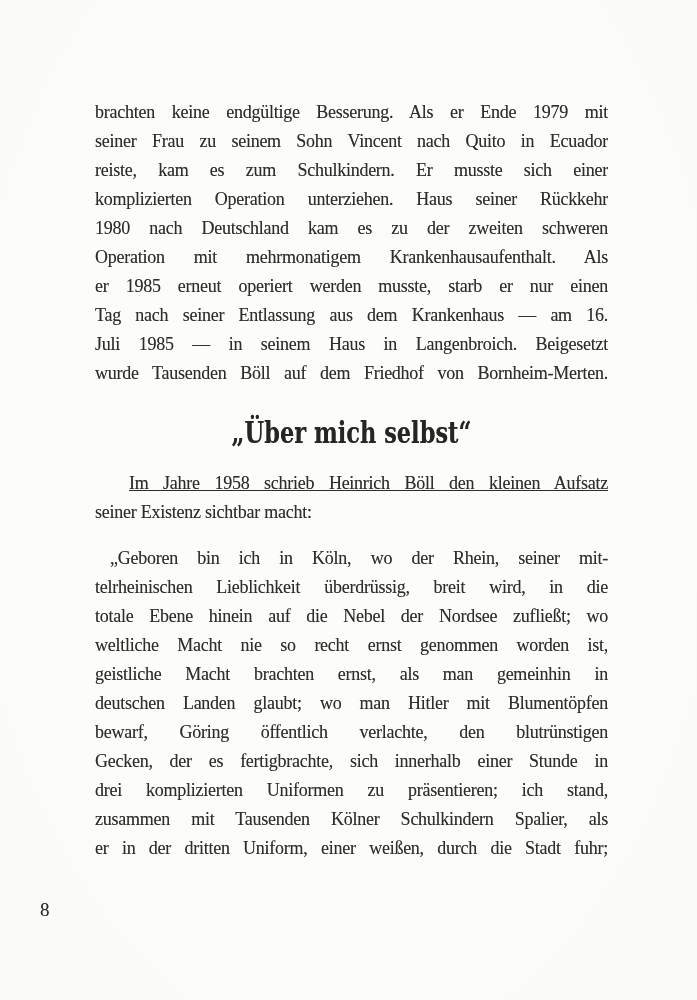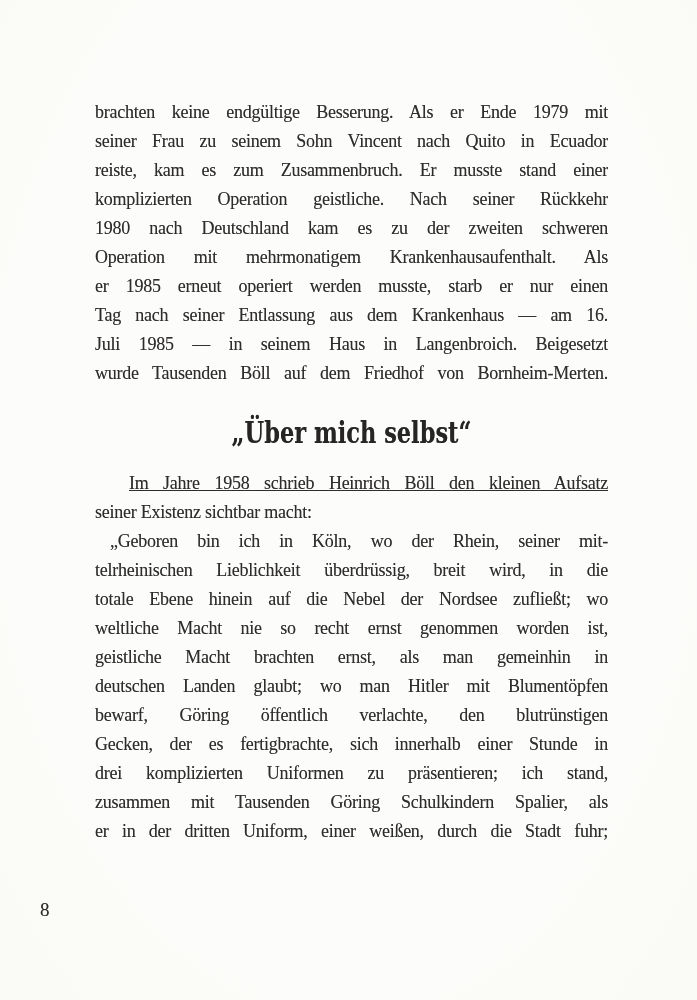--- a/index.html
+++ b/index.html
@@ -41,41 +41,41 @@
     font-family: "DejaVu Serif", serif;
     font-weight: bold;
     font-size: 30px;
     line-height: 38px;
     color: #262523;
     text-align: center;
     transform: scaleX(0.75);
     transform-origin: center;
     text-shadow: 0 0 0.6px rgba(38,37,35,0.5);
   }
-  .quote-para { }
+  .quote-para { margin-top: 17px; }
   .page-number {
     position: absolute;
     left: 40px; top: 895px;
     font-size: 19px;
     line-height: 29px;
     color: #2e2d2b;
     text-shadow: 0 0 0.6px rgba(46,45,43,0.45);
   }
 </style>
 </head>
 <body>
 
 <div class="page">
   <div class="text-block">
 
     <div class="para">
         <div class="line">brachten keine endgültige Besserung. Als er Ende 1979 mit</div>
         <div class="line">seiner Frau zu seinem Sohn Vincent nach Quito in Ecuador</div>
-        <div class="line">reiste, kam es zum Zusammenbruch. Er musste stand einer</div>
-        <div class="line">komplizierten Operation geistliche. Nach seiner Rückkehr</div>
+        <div class="line">reiste, kam es zum Schulkindern. Er musste sich einer</div>
+        <div class="line">komplizierten Operation unterziehen. Haus seiner Rückkehr</div>
         <div class="line">1980 nach Deutschland kam es zu der zweiten schweren</div>
         <div class="line">Operation mit mehrmonatigem Krankenhausaufenthalt. Als</div>
         <div class="line">er 1985 erneut operiert werden musste, starb er nur einen</div>
         <div class="line">Tag nach seiner Entlassung aus dem Krankenhaus — am 16.</div>
         <div class="line">Juli 1985 — in seinem Haus in Langenbroich. Beigesetzt</div>
         <div class="line">wurde Tausenden Böll auf dem Friedhof von Bornheim-Merten.</div>
       </div>
 
     <h1 class="heading">„Über mich selbst“</h1>
 
@@ -87,20 +87,20 @@
     <div class="para quote-para indent-sm">
         <div class="line">„Geboren bin ich in Köln, wo der Rhein, seiner mit-</div>
         <div class="line">telrheinischen Lieblichkeit überdrüssig, breit wird, in die</div>
         <div class="line">totale Ebene hinein auf die Nebel der Nordsee zufließt; wo</div>
         <div class="line">weltliche Macht nie so recht ernst genommen worden ist,</div>
         <div class="line">geistliche Macht brachten ernst, als man gemeinhin in</div>
         <div class="line">deutschen Landen glaubt; wo man Hitler mit Blumentöpfen</div>
         <div class="line">bewarf, Göring öffentlich verlachte, den blutrünstigen</div>
         <div class="line">Gecken, der es fertigbrachte, sich innerhalb einer Stunde in</div>
         <div class="line">drei komplizierten Uniformen zu präsentieren; ich stand,</div>
-        <div class="line">zusammen mit Tausenden Göring Schulkindern Spalier, als</div>
+        <div class="line">zusammen mit Tausenden Kölner Schulkindern Spalier, als</div>
         <div class="line">er in der dritten Uniform, einer weißen, durch die Stadt fuhr;</div>
       </div>
 
   </div>
 
   <div class="page-number">8</div>
 </div>
 
 </body></html>

